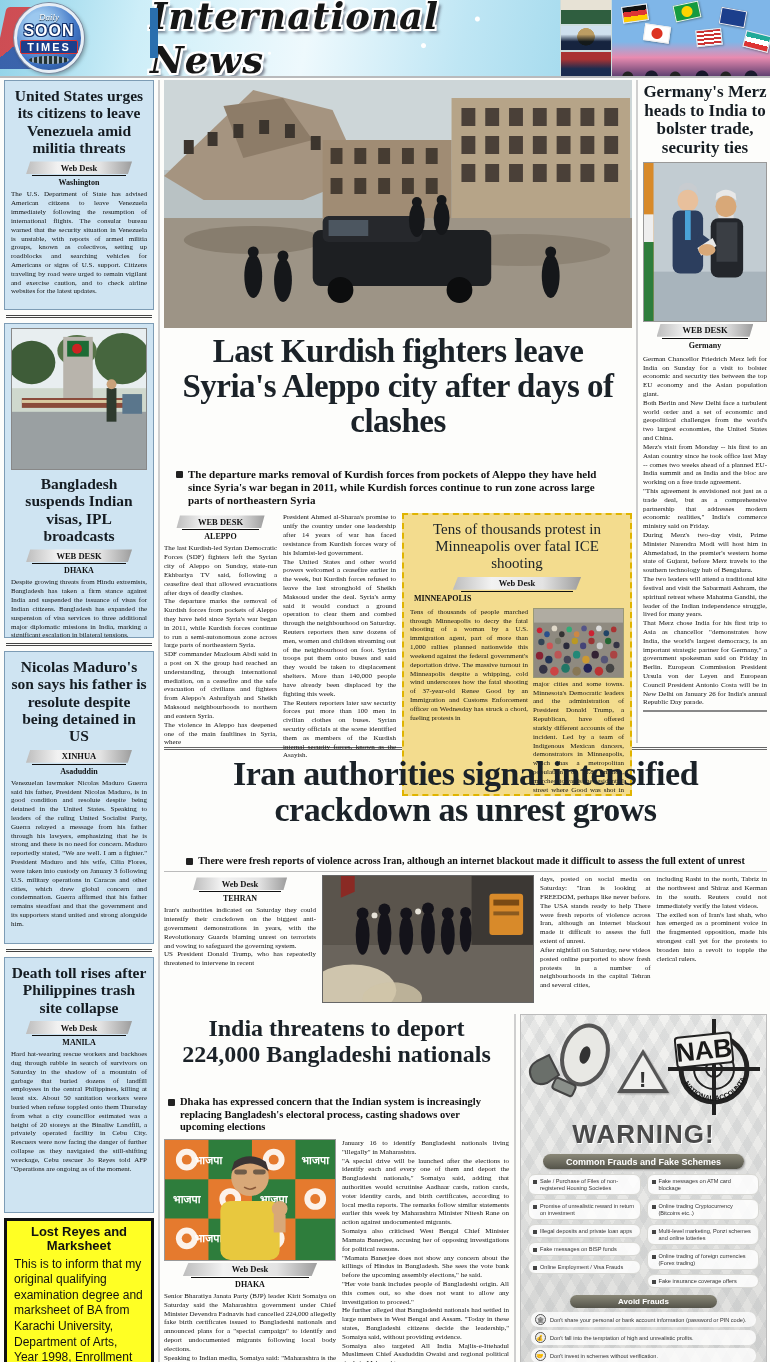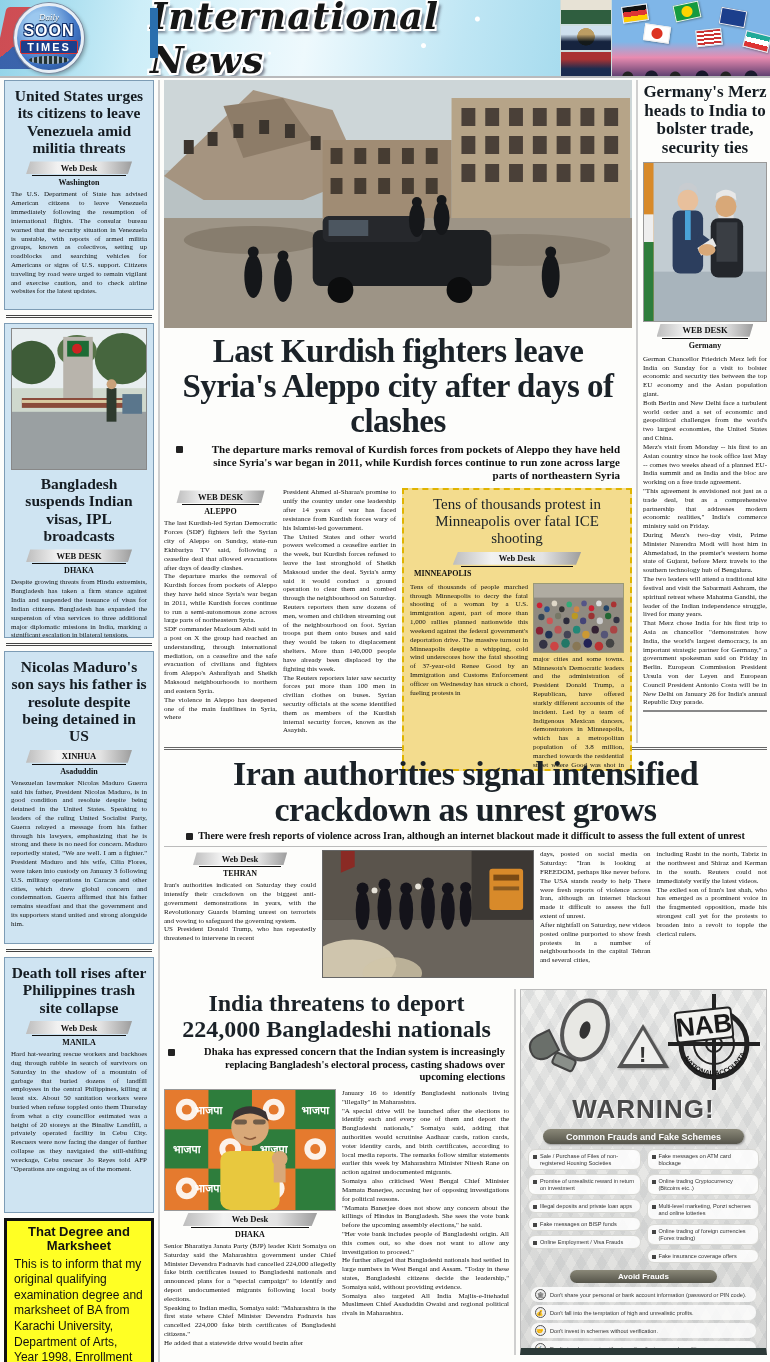--- a/index.html
+++ b/index.html
@@ -97,21 +97,21 @@
   .l-art.fixed1 { height:230px; } .l-art.fixed2 { height:315px; }
   .l-art.fixed3 { height:293px; } .l-art.fixed4 { height:256px; }
   .lost-ad { background:#ffff24; border:3px solid #111; box-shadow:0 5px 0 #3c3c3c; height:162px; padding:4px 7px; overflow:hidden; font-family:"Liberation Sans",sans-serif; }
   .lost-title { font-weight:bold; font-size:13px; text-align:center; line-height:1.1; padding-bottom:3px; }
   .lost-body { font-size:12px; line-height:1.3; white-space:pre-line; }
   .lost-contact { font-size:8px; font-weight:bold; font-style:italic; text-align:center; padding-top:5px; white-space:pre-line; }
 
   
   .syria-photo { width:100%; height:248px; display:block; background:#aab; }
   .headline-1 { font-size:33px; line-height:1.06; text-align:center; padding:6px 0 4px; color:#1b2228; letter-spacing:-.5px; }
-  .subhead { display:flex; justify-content:center; font-weight:bold; font-size:11px; line-height:1.2; text-align:right; padding:0 12px 6px; }
+  .subhead { display:flex; justify-content:center; font-weight:bold; font-size:11px; line-height:1.2; text-align:left; padding:0 12px 6px;margin-top:25px; }
   .syria-body { display:flex; gap:6px; height:283px; overflow:hidden; }
   .s-col { width:113px; flex:0 0 auto; }
   .minn-box { flex:1; background:#f3dc8e; border:2px dashed #e0b400; padding:4px 6px; overflow:hidden; }
   .minn-title { font-size:15px; line-height:1.12; text-align:center; font-weight:normal; color:#1b2228; padding:2px 0 3px; }
   .minn-cols { display:flex; gap:5px; margin-top:2px; }
   .minn-left { width:118px; flex:0 0 auto; }
   .minn-right { flex:1; }
   .minn-photo { width:100%; height:70px; display:block; border:1px solid #997; background:#877; margin-bottom:2px; }
 
   
@@ -263,21 +263,21 @@
         <h2 class="l-title">Death toll rises after Philippines trash site collapse</h2>
         <div class="tagline">
           <div class="tag-bar">Web Desk</div>
           <div class="tag-rule"></div>
         </div>
         <div class="dateline">MANILA</div>
         <p class="body-txt">Hard hat-wearing rescue workers and backhoes dug through rubble in search of survivors on Saturday in the shadow of a mountain of garbage that buried dozens of landfill employees in the central Philippines, killing at least six. About 50 sanitation workers were buried when refuse toppled onto them Thursday from what a city councillor estimated was a height of 20 storeys at the Binaliw Landfill, a privately operated facility in Cebu City. Rescuers were now facing the danger of further collapse as they navigated the still-shifting wreckage, Cebu rescuer Jo Reyes told AFP "Operations are ongoing as of the moment.</p>
       </article>
 
       <div class="lost-ad">
-        <div class="lost-title">That Degree and Marksheet</div>
+        <div class="lost-title">Lost Reyes and Marksheet</div>
         <p class="lost-body">This is to inform that my original qualifying examination degree and marksheet of BA from Karachi University, Department of Arts, Year 1998, Enrollment No: 14058, have been lost. Anyone with information is requested to contact me.
 Name: Afsheen</p>
         <div class="lost-contact">Contact: 0323-2190229
 Department: Department of Arts, Karachi University</div>
       </div>
     </aside>
 
     <main class="main-area">
 
       <div class="top-row">

